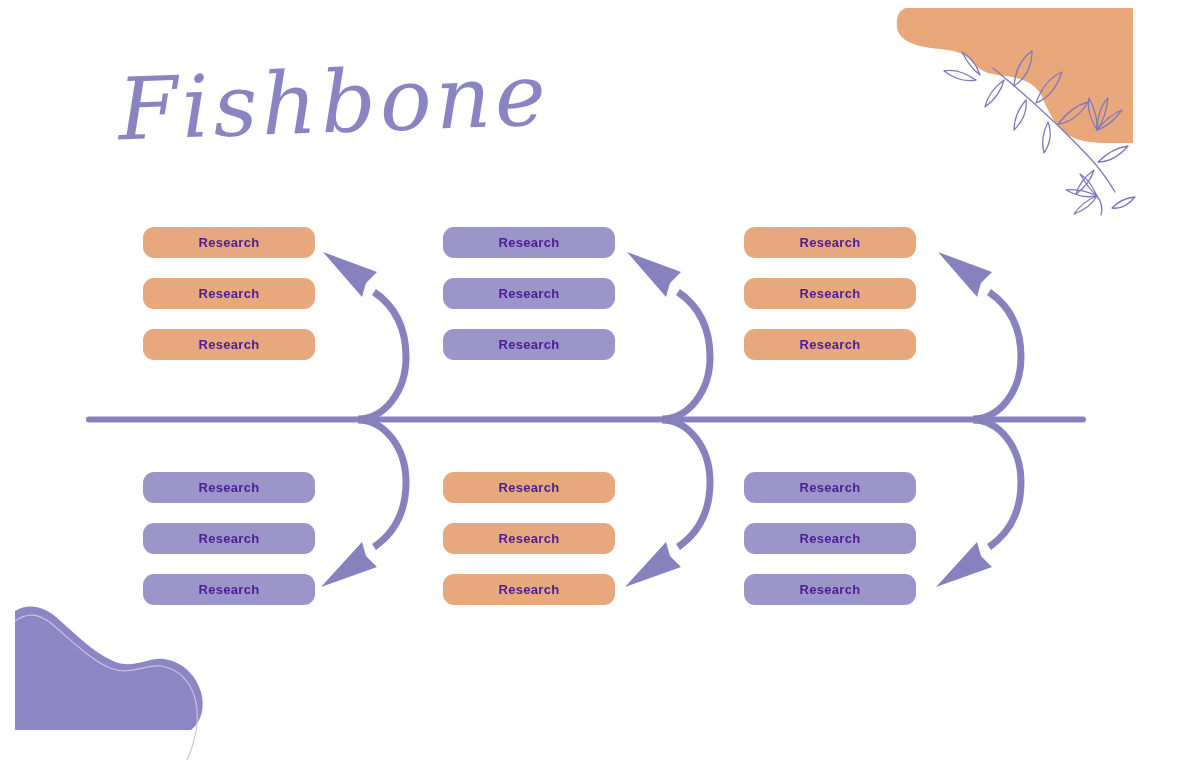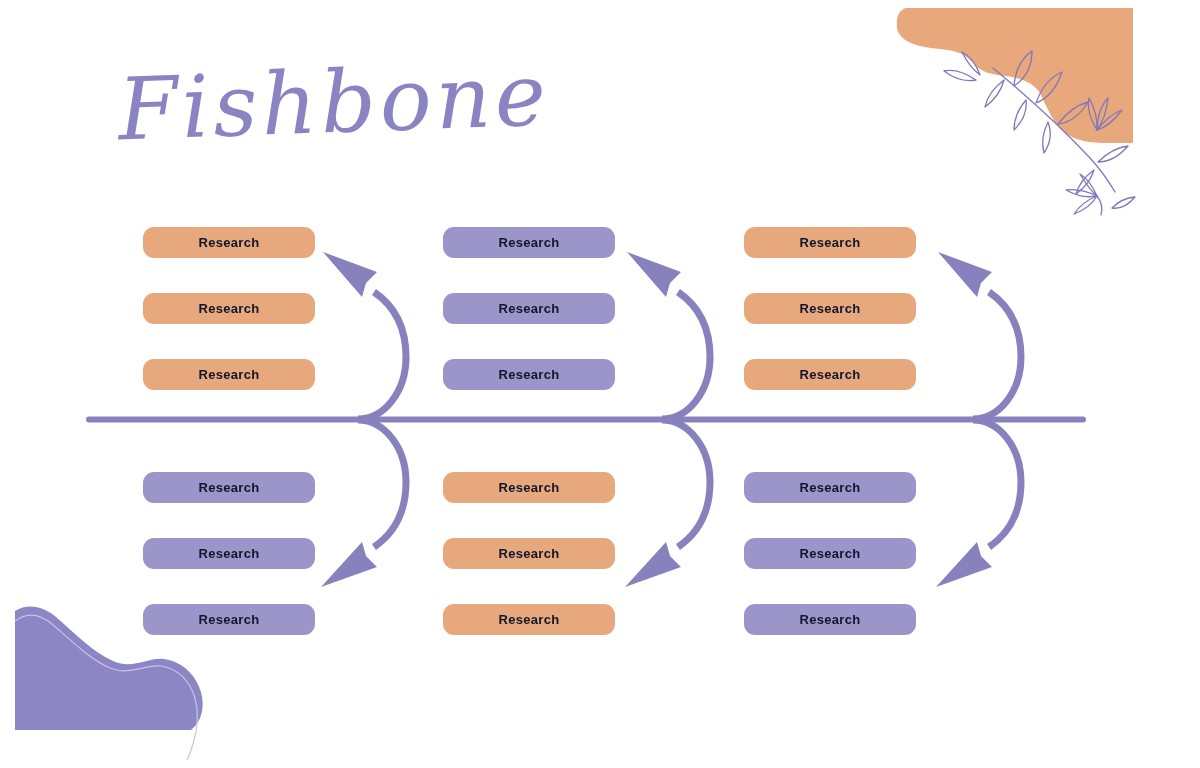--- a/index.html
+++ b/index.html
@@ -37,26 +37,26 @@
   }
   .pos-top-left      { left: 143px; top: 227px; }
   .pos-top-center    { left: 443px; top: 227px; }
   .pos-top-right     { left: 744px; top: 227px; }
   .pos-bottom-left   { left: 143px; top: 472px; }
   .pos-bottom-center { left: 443px; top: 472px; }
   .pos-bottom-right  { left: 744px; top: 472px; }
   .pill {
     width: 172px;
     height: 31px;
-    margin-bottom: 35px;
+    margin-bottom: 20px;
     border-radius: 11px;
     display: flex;
     align-items: center;
     justify-content: center;
-    color: #0f172a;
+    color: #4c1d95;
     font-size: 13px;
     font-weight: bold;
     letter-spacing: 0.3px;
   }
   .variant-orange .pill { background: var(--orange); }
   .variant-purple .pill { background: var(--purple); }
 
   .skeleton-stroke { stroke: var(--skeleton); fill: none; }
   .skeleton-fill   { fill: var(--skeleton); stroke: none; }
   .blob-orange     { fill: var(--corner-orange); }

